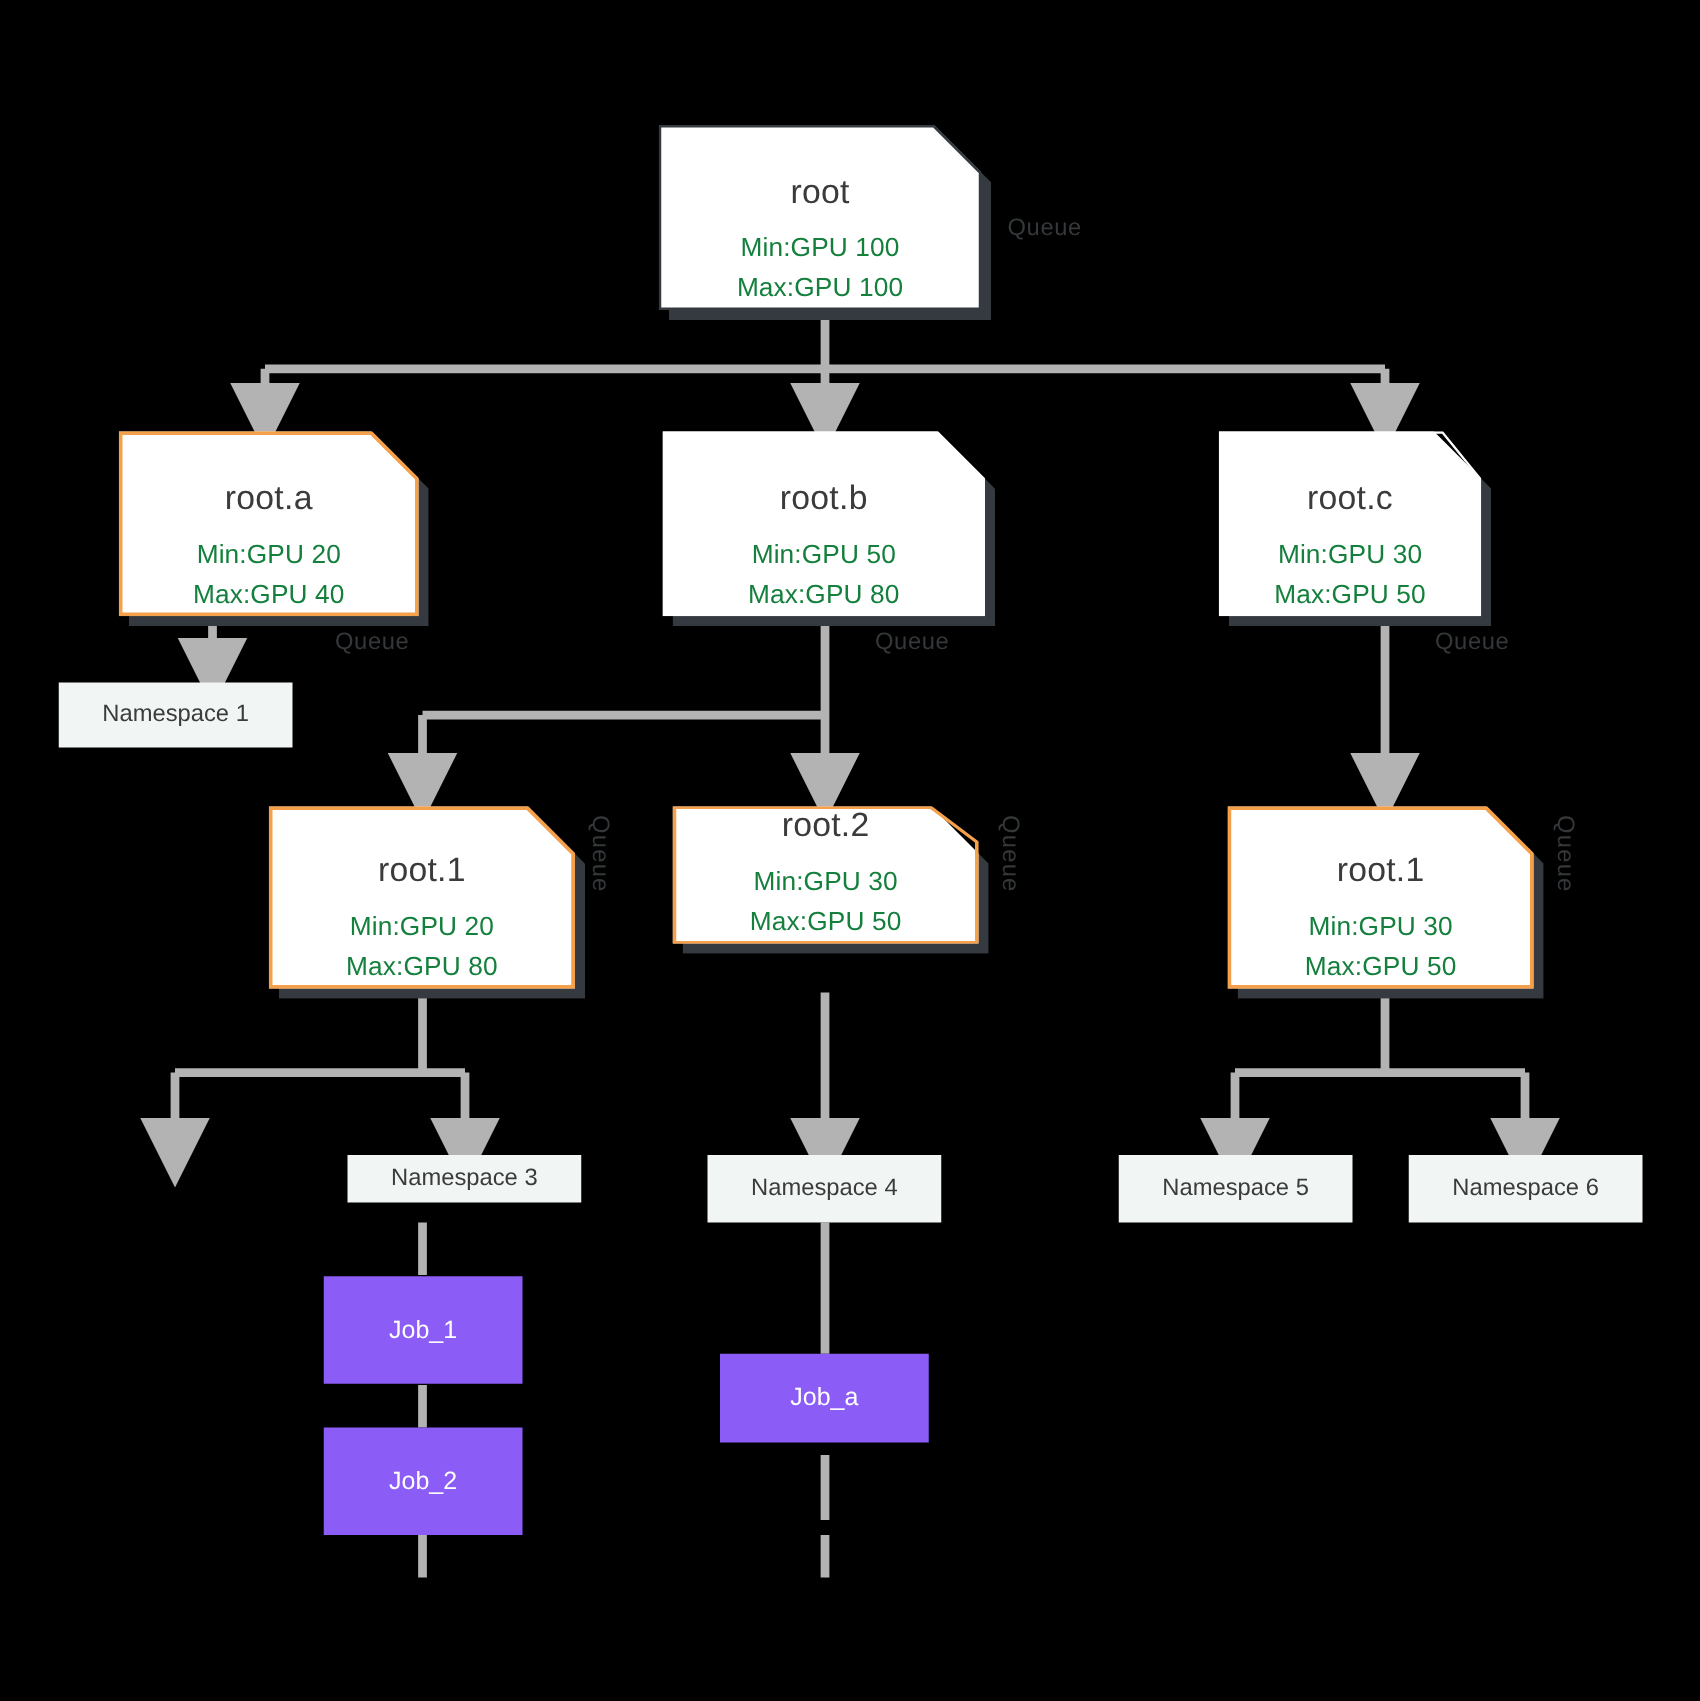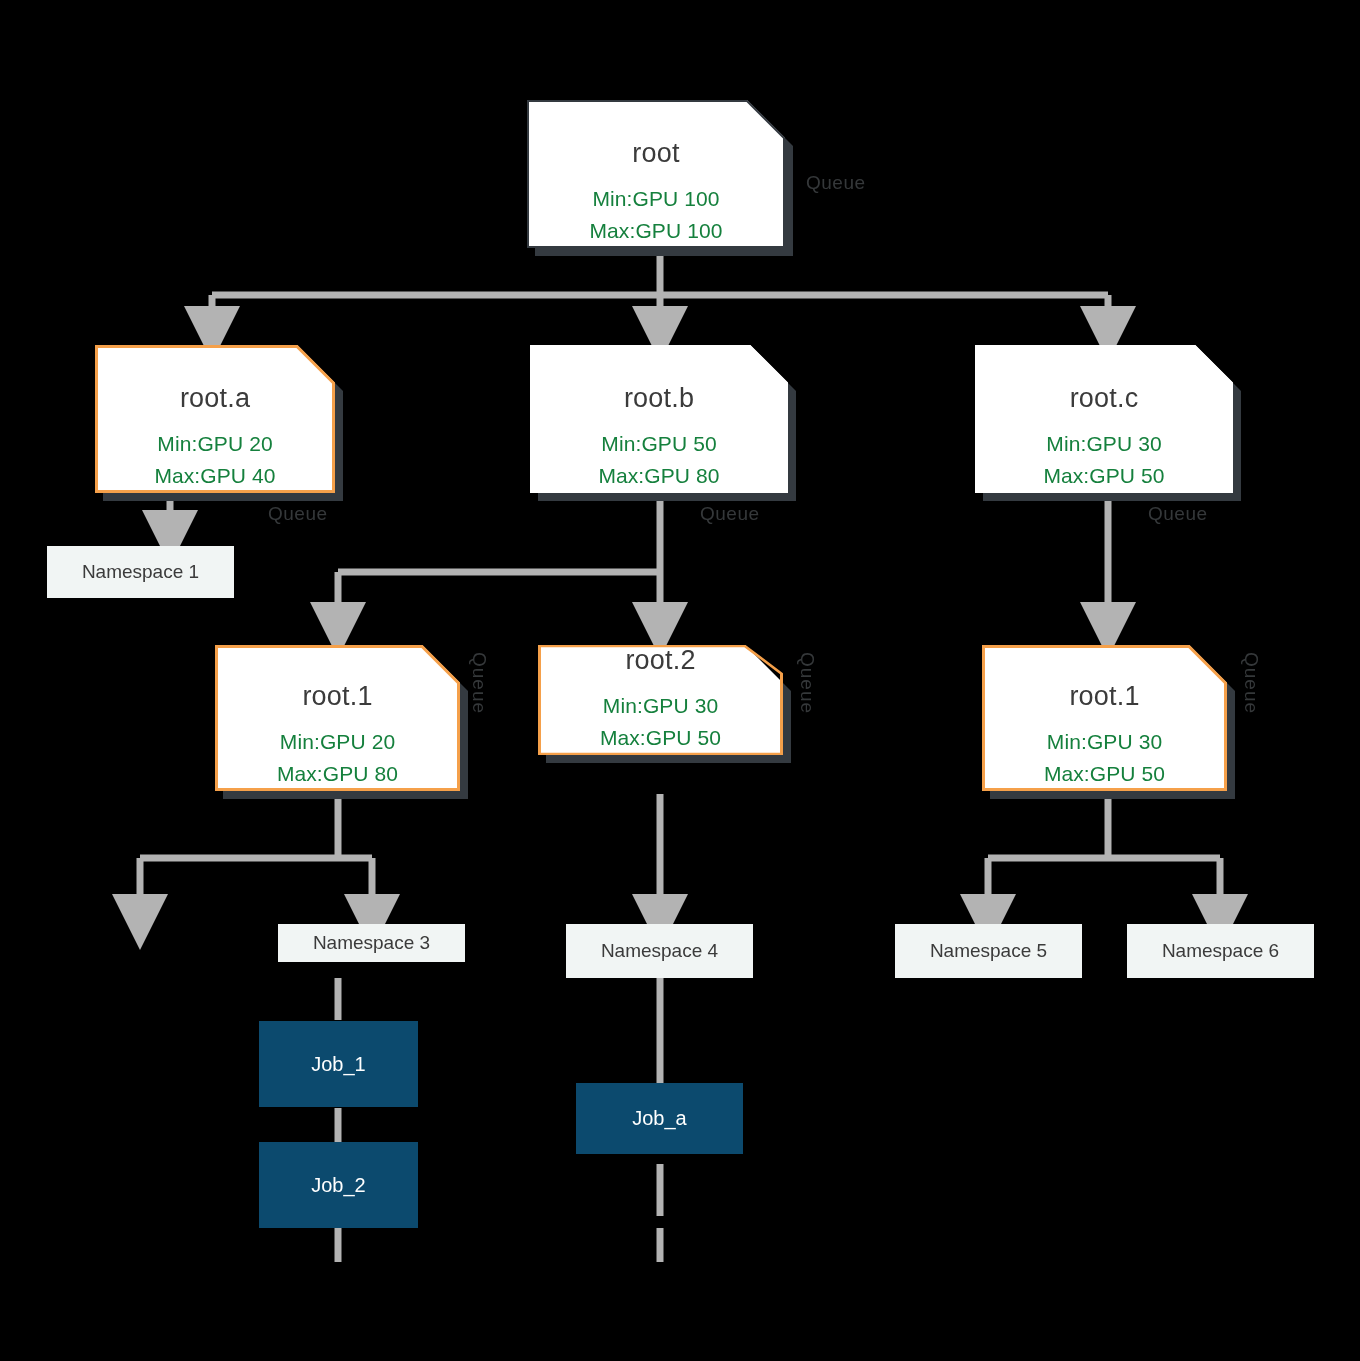--- a/index.html
+++ b/index.html
@@ -74,21 +74,21 @@
     align-items: center;
     justify-content: center;
     font-size: 19px;
     color: #3b3b3b;
     box-sizing: border-box;
   }
 
   
   .jobbox {
     position: absolute;
-    background: #0c4a6e;
+    background: #8b5cf6;
     display: flex;
     align-items: center;
     justify-content: center;
     font-size: 20px;
     color: #ffffff;
     box-sizing: border-box;
   }
 
   
   .faint {
@@ -197,21 +197,21 @@
     <div class="face">
       <div class="title">root.b</div>
       <div class="metric">Min:GPU 50</div>
       <div class="metric">Max:GPU 80</div>
     </div>
     <svg class="face-border" viewBox="0 0 258 148" preserveAspectRatio="none">
       <path d="M1,1 L220,1 L257,38 L257,147 L1,147 Z" fill="none" stroke="#ffffff" stroke-width="2"></path>
     </svg>
   </div>
 
-  <div class="qnode" style="left:975px; top:345px; width:258px; height:148px;">
+  <div class="qnode" style="left:975px; top:345px; width:210px; height:148px;">
     <div class="shadow"></div>
     <div class="face">
       <div class="title">root.c</div>
       <div class="metric">Min:GPU 30</div>
       <div class="metric">Max:GPU 50</div>
     </div>
     <svg class="face-border" viewBox="0 0 258 148" preserveAspectRatio="none">
       <path d="M1,1 L220,1 L257,38 L257,147 L1,147 Z" fill="none" stroke="#ffffff" stroke-width="2"></path>
     </svg>
   </div>

